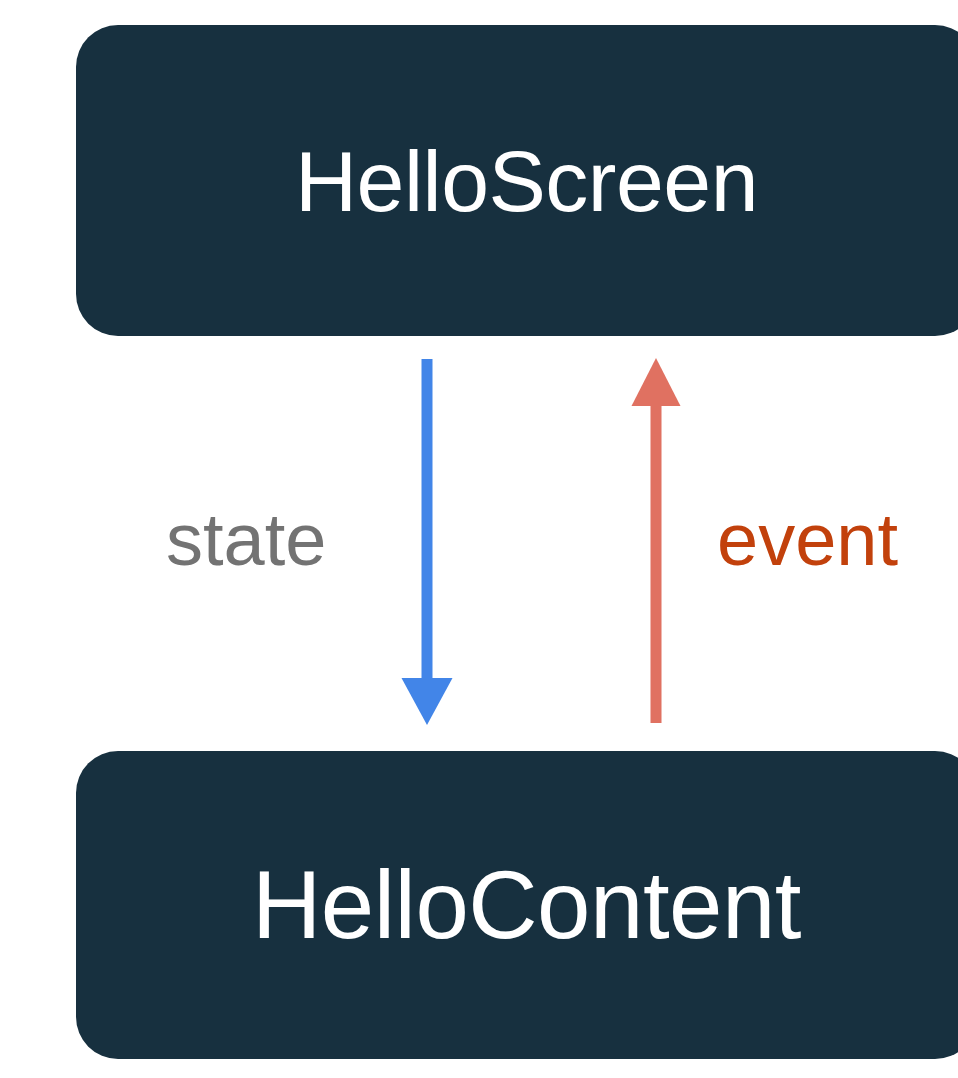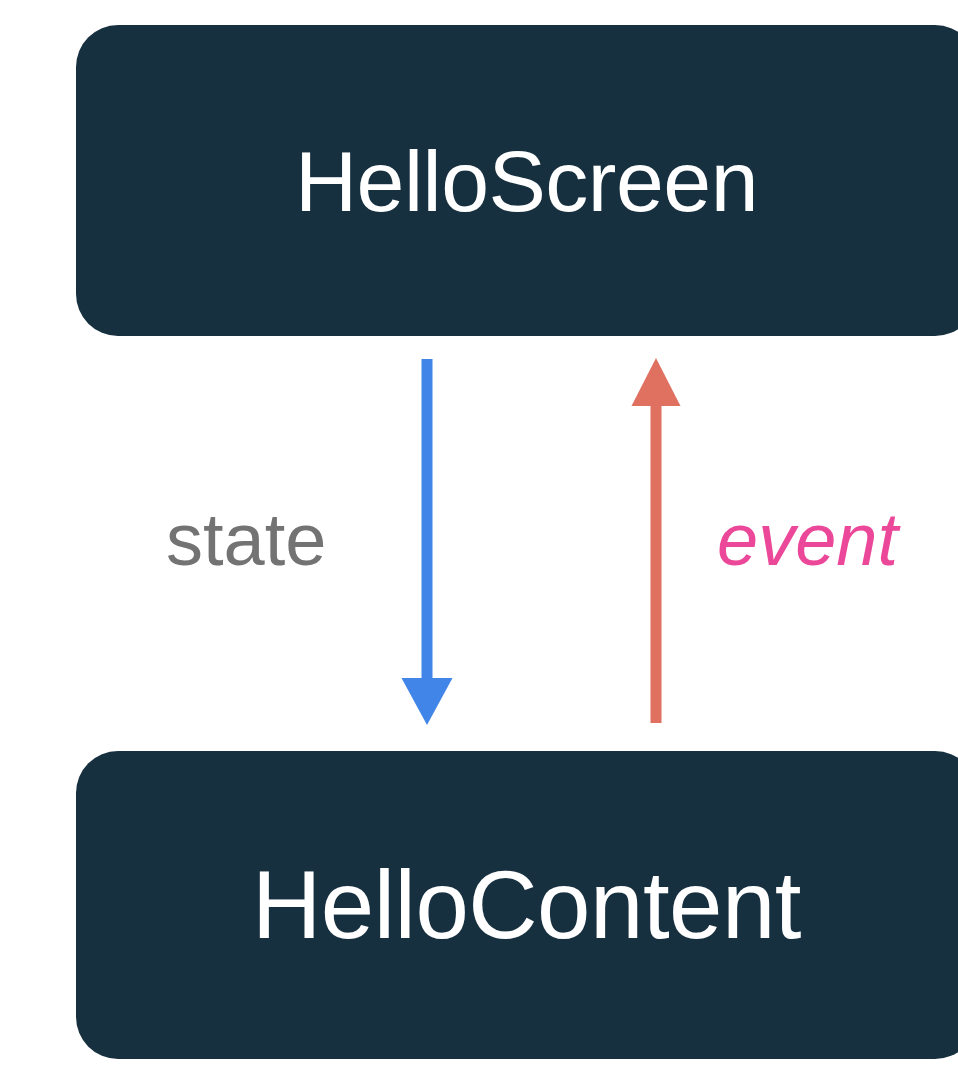--- a/index.html
+++ b/index.html
@@ -121,19 +121,19 @@
 
   <svg class="arrow-svg" id="arrow-event" viewBox="0 0 70 390">
     <g id="event-arrow-group" fill="#E07161">
       <polygon id="event-arrow-head" points="32,8 56.5,56 7.5,56"></polygon>
       <rect id="event-arrow-shaft" x="26.5" y="56" width="11" height="317"></rect>
     </g>
   </svg>
 
   <div class="edge-label" id="label-state" style="color: #737373;">state</div>
 
-  <div class="edge-label" id="label-event" style="color: #ec4899; font-style: italic;">event</div>
+  <div class="edge-label" id="label-event" style="color: #c2410c;">event</div>
 
   <div class="node" id="node-content" style="background: rgb(23, 48, 63); color: rgb(255, 255, 255);">
     <span class="node-label">HelloContent</span>
   </div>
 
 </div>
 
 </body></html>

